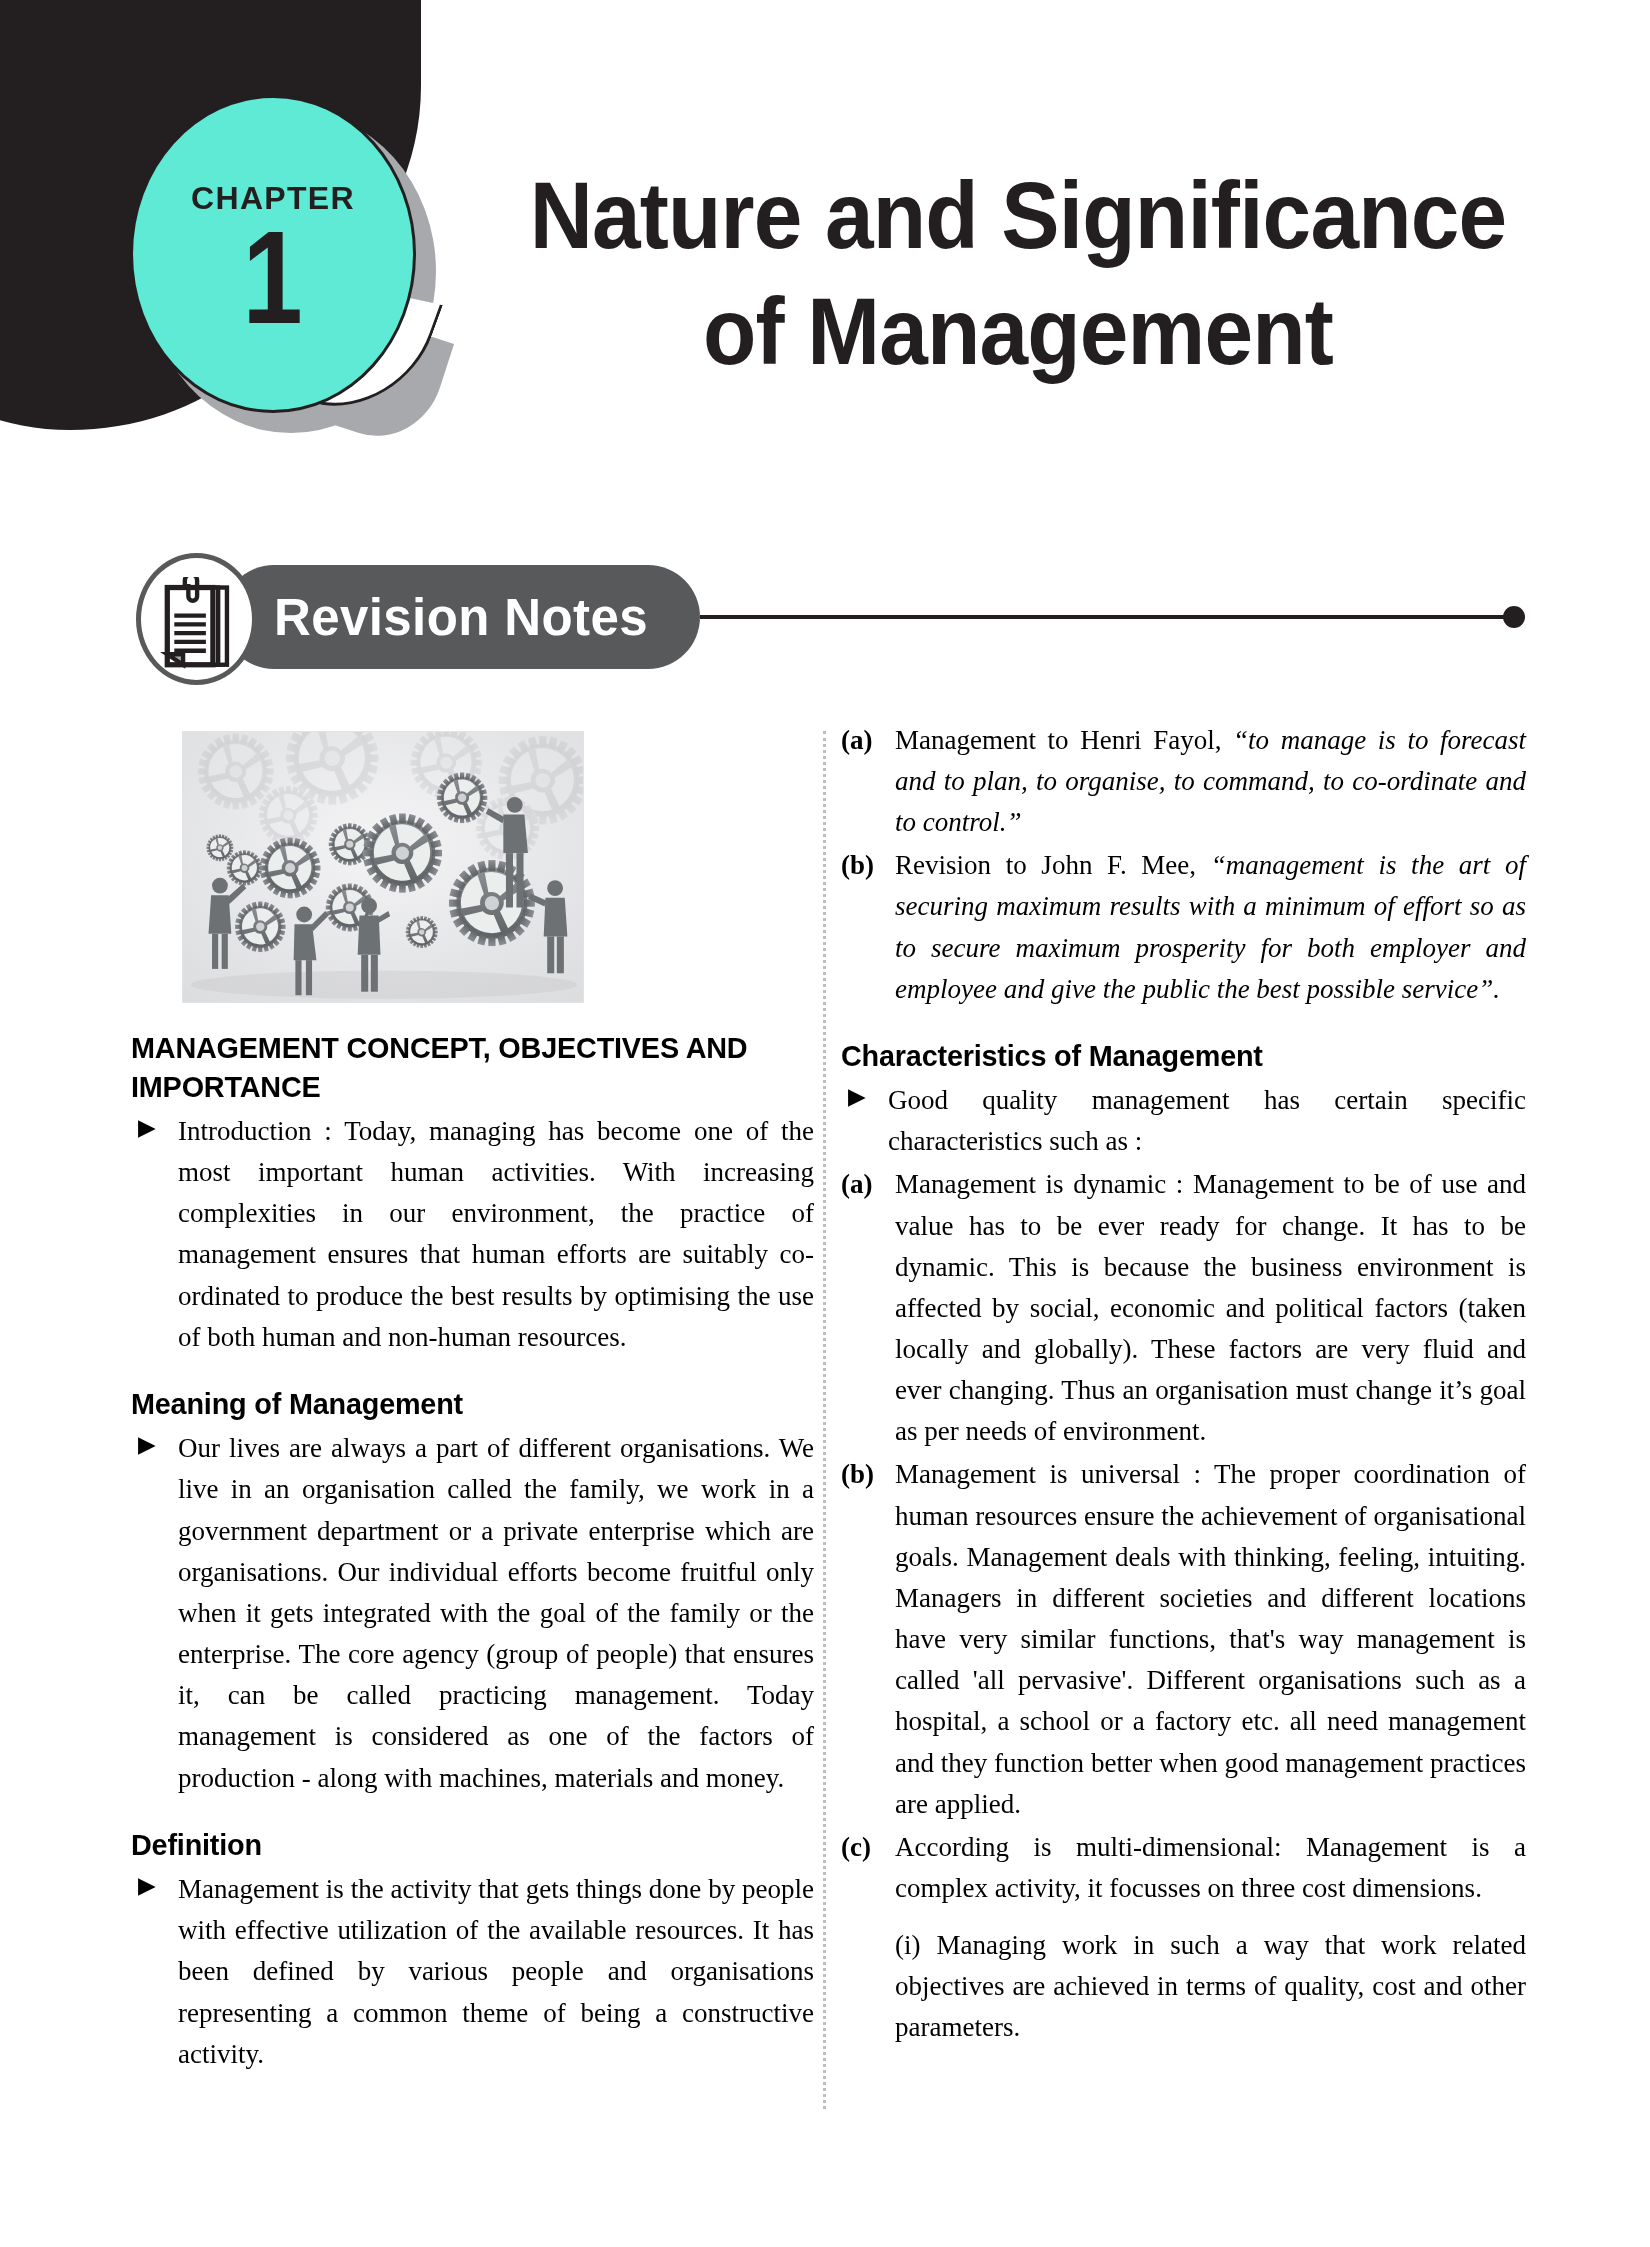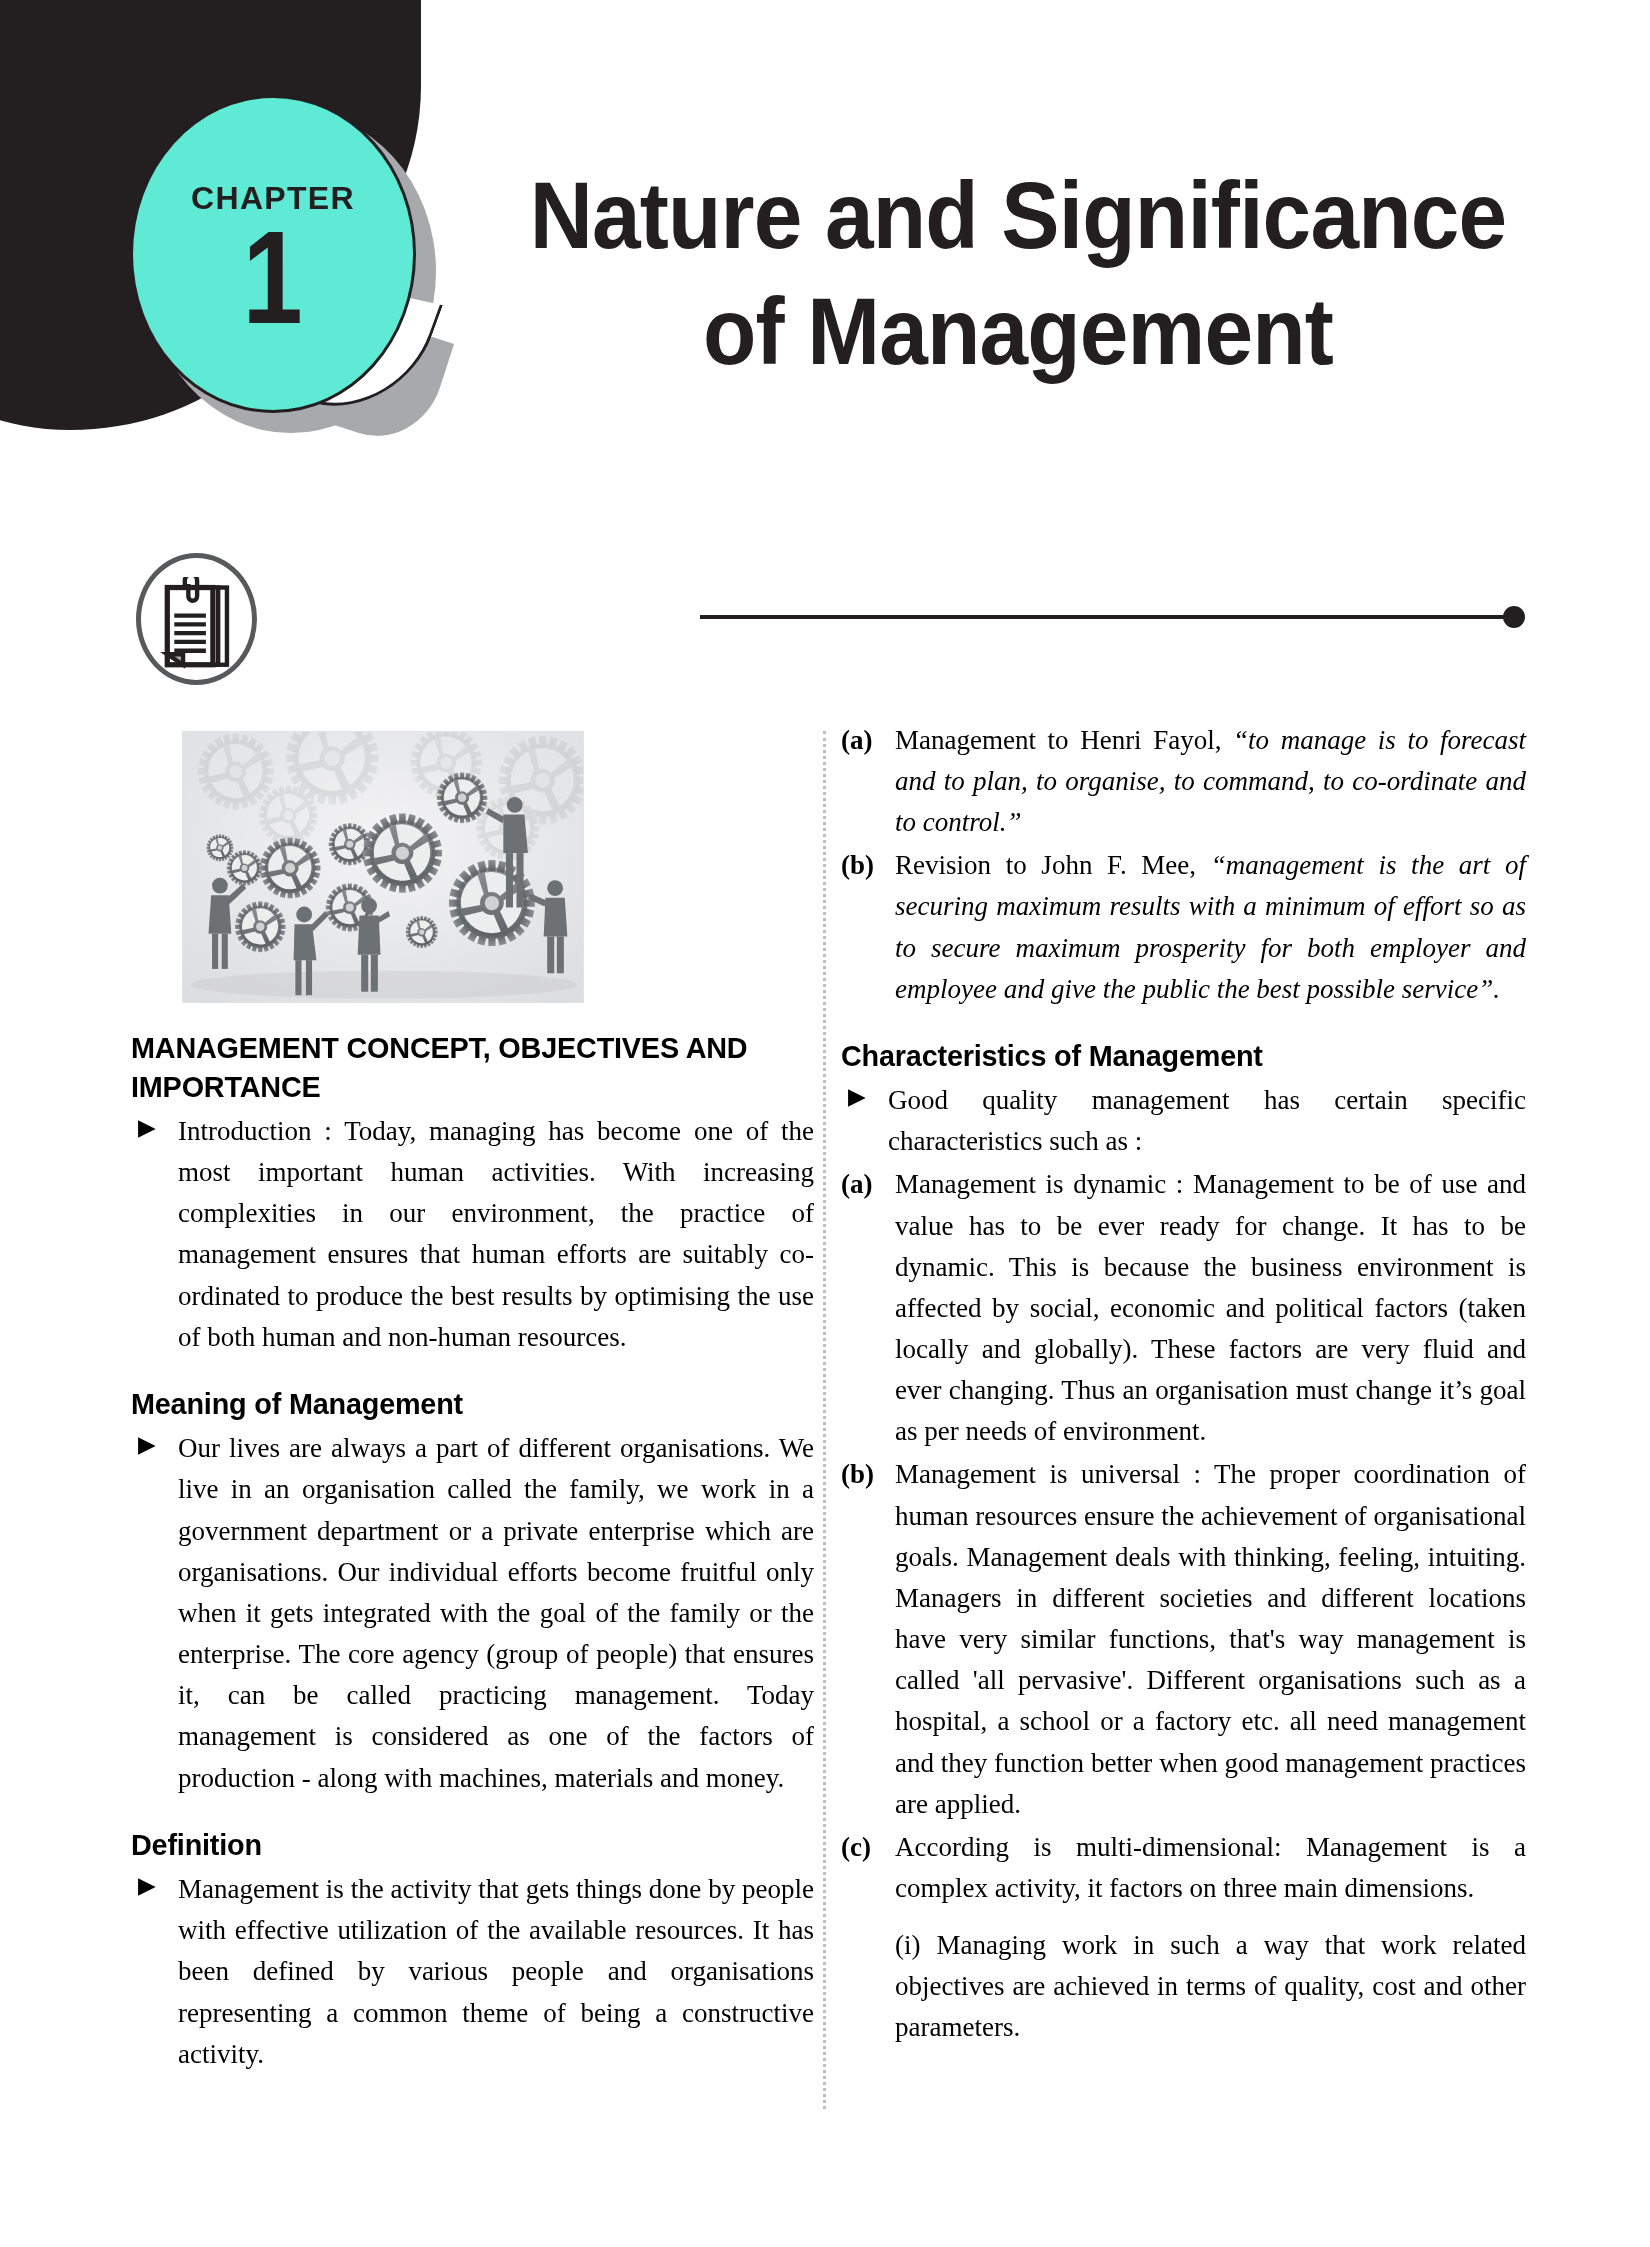--- a/index.html
+++ b/index.html
@@ -301,20 +301,23 @@
       <path d="M8 88 L26 88 L26 100 Z" fill="#a7a9ac" stroke="#231f20" stroke-width="5"></path>
       <path d="M28 12 L28 4 a7 7 0 0 1 14 0 L42 22 a5 5 0 0 1 -10 0 L32 8" fill="none" stroke="#231f20" stroke-width="5"></path>
       <g stroke="#231f20" stroke-width="5">
         <line x1="16" y1="44" x2="52" y2="44"></line>
         <line x1="16" y1="54" x2="52" y2="54"></line>
         <line x1="16" y1="64" x2="52" y2="64"></line>
         <line x1="16" y1="74" x2="52" y2="74"></line>
         <line x1="16" y1="84" x2="52" y2="84"></line>
       </g>
     </svg>
+  </div>
+  <div class="notes-pill">
+    <span class="notes-pill-text">Revision Notes</span>
   </div>
   <div class="notes-rule"></div>
   <div class="notes-rule-dot"></div>
 </div>
 
 <div class="columns">
   <div class="col-divider"></div>
 
   <div class="col col-left">
 
@@ -479,18 +482,18 @@
       <span class="bullet-text"><b>Management is dynamic :</b><span> Management to be of use and value has to be ever ready for change. It has to be dynamic. This is because the business environment is affected by social, economic and political factors (taken locally and globally). These factors are very fluid and  ever changing. Thus an organisation must change it’s goal as per needs of environment.</span></span>
     </div>
 
     <div class="bullet-item">
       <span class="bullet-marker alpha">(b)</span>
       <span class="bullet-text"><b>Management is universal :</b><span> The proper coordination of human resources ensure the achievement of organisational goals. Management deals with thinking, feeling, intuiting. Managers in different societies and different locations have very similar functions, that's way management is called 'all pervasive'. Different organisations such as a hospital, a school or a factory etc. all need management and they function better when good management practices are applied.</span></span>
     </div>
 
     <div class="bullet-item">
       <span class="bullet-marker alpha">(c)</span>
-      <span class="bullet-text"><b>According is multi-dimensional:</b><span> Management is a complex activity, it factors on three main dimensions.</span><span class="sub-line" style="display:block">(i)  Managing work in such a way that work related objectives are achieved in terms of quality, cost and other parameters.</span></span>
+      <span class="bullet-text"><b>According is multi-dimensional:</b><span> Management is a complex activity, it focusses on three cost dimensions.</span><span class="sub-line" style="display:block">(i)  Managing work in such a way that work related objectives are achieved in terms of quality, cost and other parameters.</span></span>
     </div>
 
   </div>
 </div>
 
 
 </body></html>

